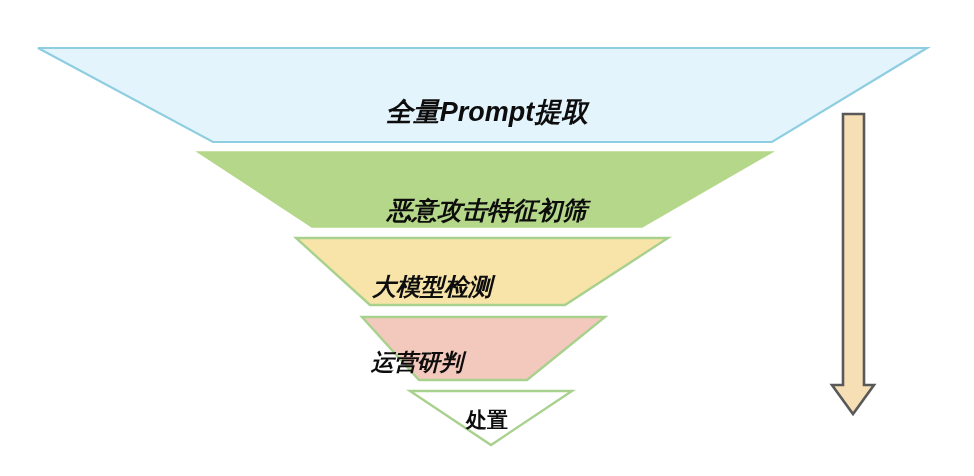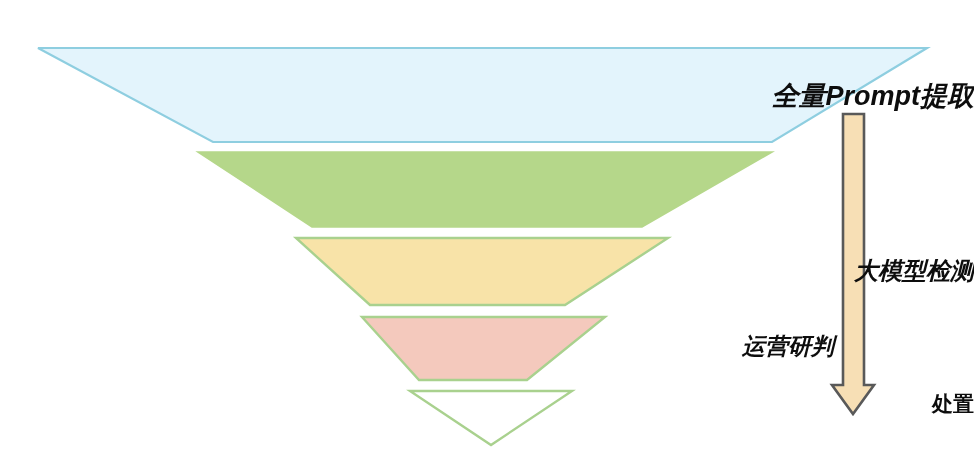--- a/index.html
+++ b/index.html
@@ -19,32 +19,33 @@
   }
   #funnel-svg {
     position: absolute;
     left: 0;
     top: 0;
     width: 974px;
     height: 476px;
   }
   .stage-label {
     position: absolute;
-    text-align: right;
+    text-align: center;
     color: #0d0d0d;
     font-weight: bold;
     font-style: italic;
     white-space: nowrap;
     font-family: "Liberation Sans", "DejaVu Sans", sans-serif;
     letter-spacing: 0px;
     pointer-events: none;
+    margin-top: 16px;
   }
   .label-1 { left: 0px;   top: 78px;  width: 974px; font-size: 27px; }
   .label-2 { left: 0px;   top: 178px; width: 974px; font-size: 25px; }
-  .label-3 { left: 0px;   top: 255px; width: 974px; font-size: 24px; }
+  .label-3 { left: 0px;   top: 255px; width: 864px; font-size: 24px; }
   .label-4 { left: 0px;   top: 331px; width: 834px; font-size: 23px; }
   .label-5 { left: 0px;   top: 390px; width: 974px; font-size: 21px; font-weight: bold; font-style: normal; }
 </style>
 </head>
 <body>
 
 <div id="canvas">
 
   <svg id="funnel-svg" viewBox="0 0 974 476" xmlns="http://www.w3.org/2000/svg">
 
@@ -55,17 +56,18 @@
     <polygon points="296,238 668,238 565,305 370,305" fill="#F8E3A8" stroke="#A9D18E" stroke-width="2.4"></polygon>
 
     <polygon points="362,317 605,317 527,380 419,380" fill="#F4C9BD" stroke="#A9D18E" stroke-width="2.4"></polygon>
 
     <polygon points="410,391 572,391 491,445" fill="#FFFFFF" stroke="#A9D18E" stroke-width="2.4"></polygon>
 
     <polygon points="843,114 864,114 864,385 874,385 853,414 832,385 843,385" fill="#F7DFB5" stroke="#595959" stroke-width="2.6" stroke-linejoin="miter"></polygon>
   </svg>
 
   <div class="stage-label label-1">全量Prompt提取</div>
+  <div class="stage-label label-2">恶意攻击特征初筛</div>
   <div class="stage-label label-3">大模型检测</div>
   <div class="stage-label label-4">运营研判</div>
   <div class="stage-label label-5">处置</div>
 
 </div>
 
 </body></html>

